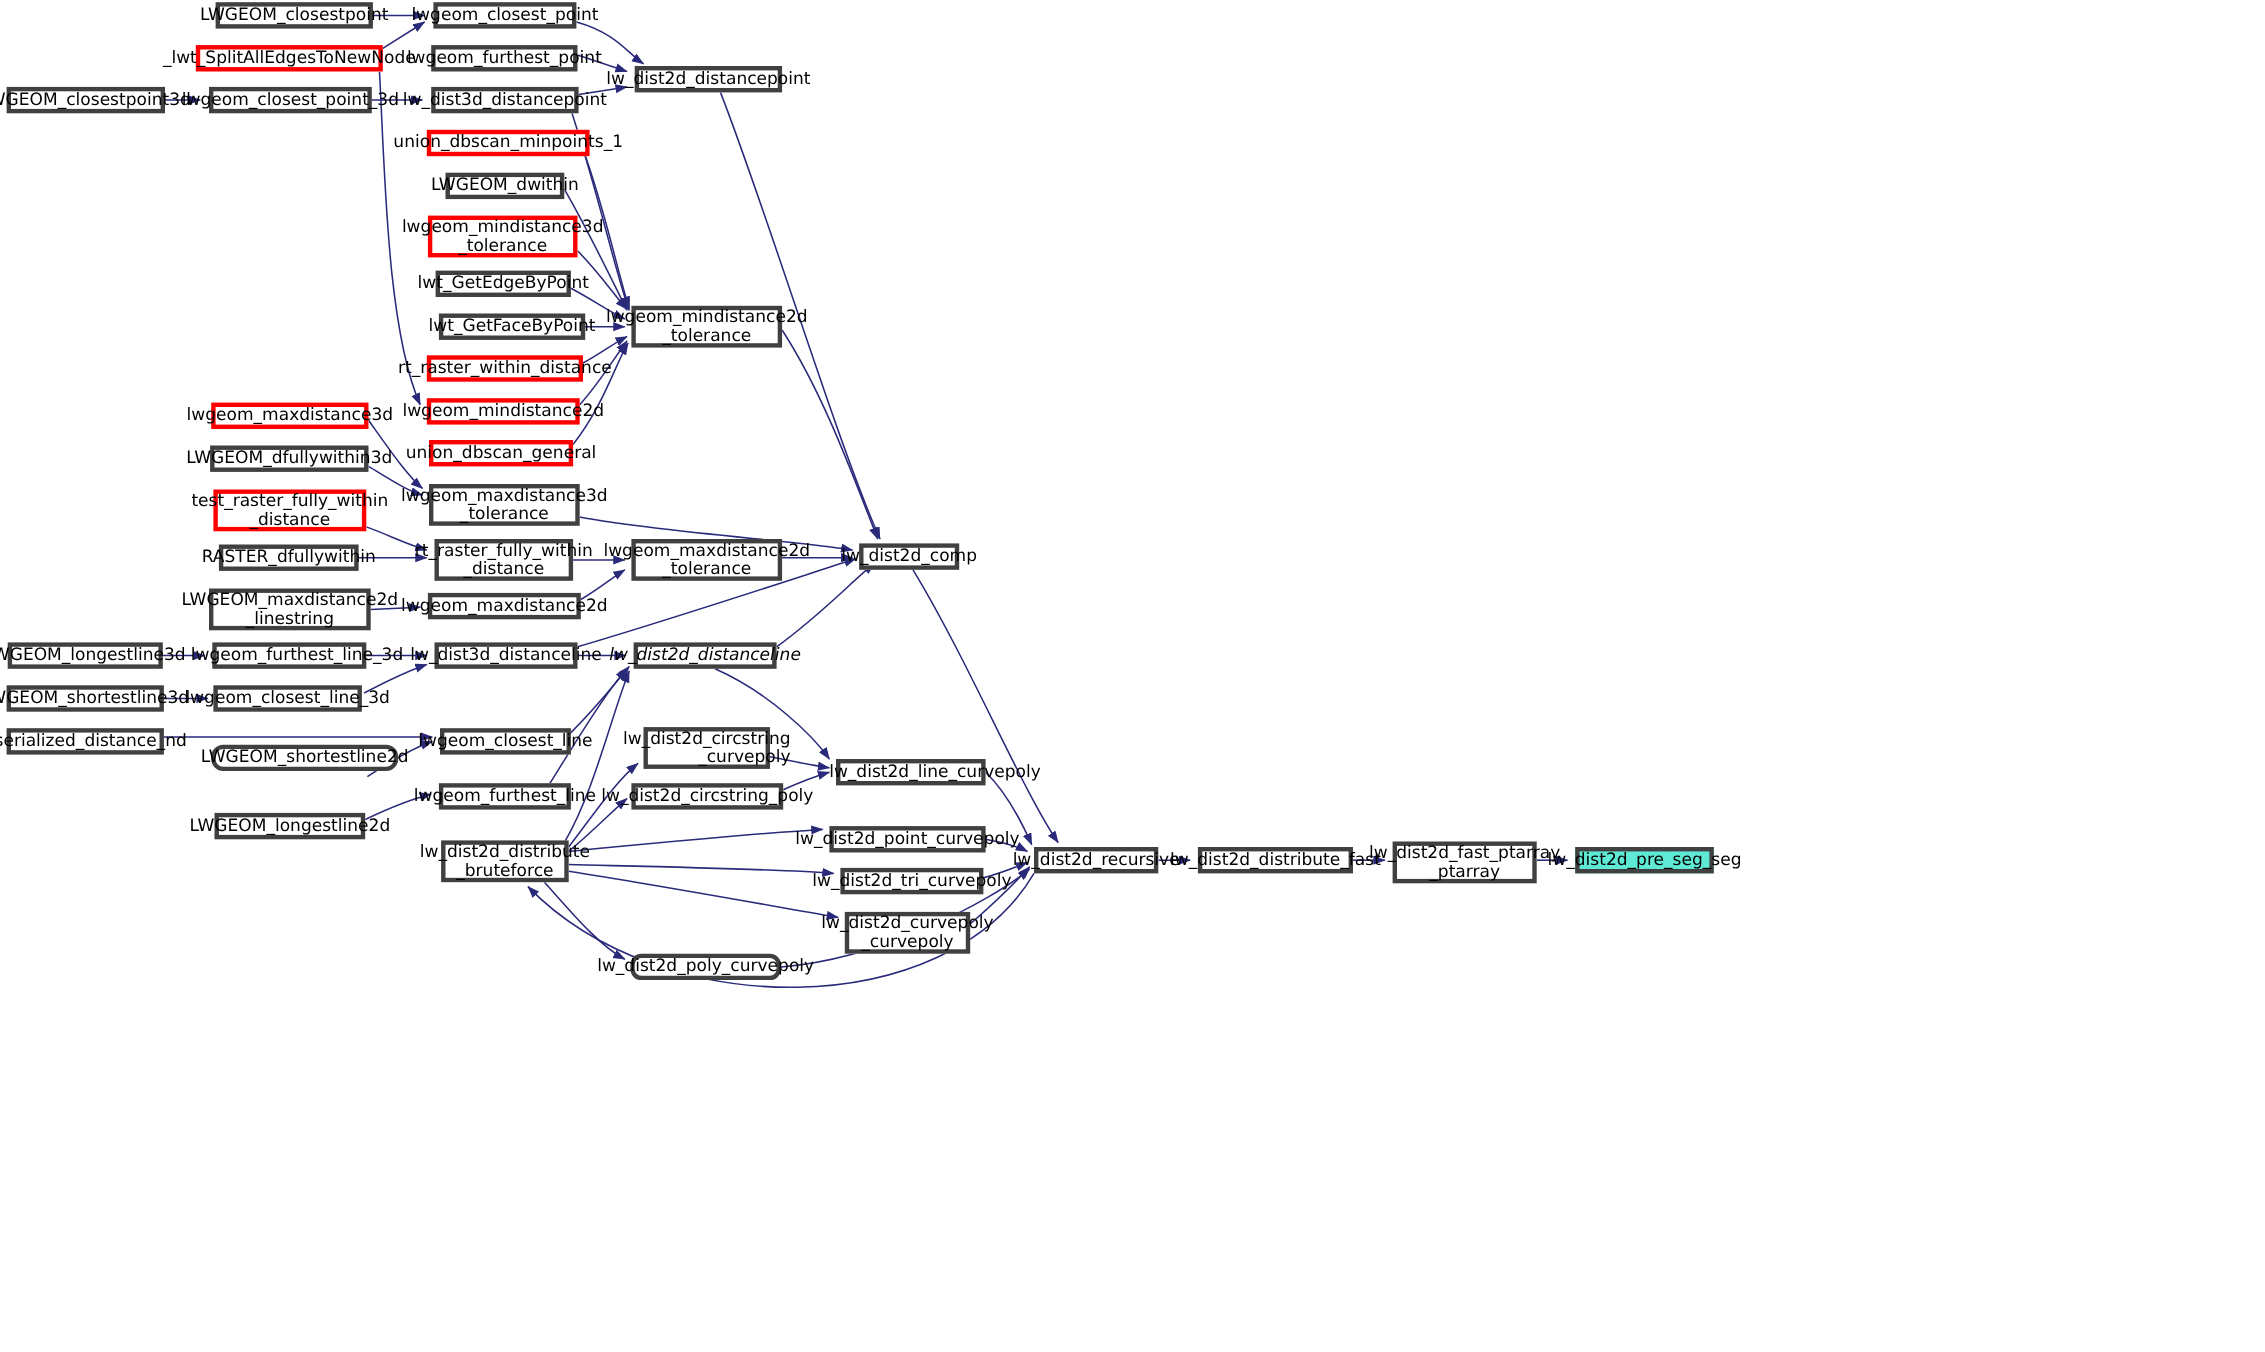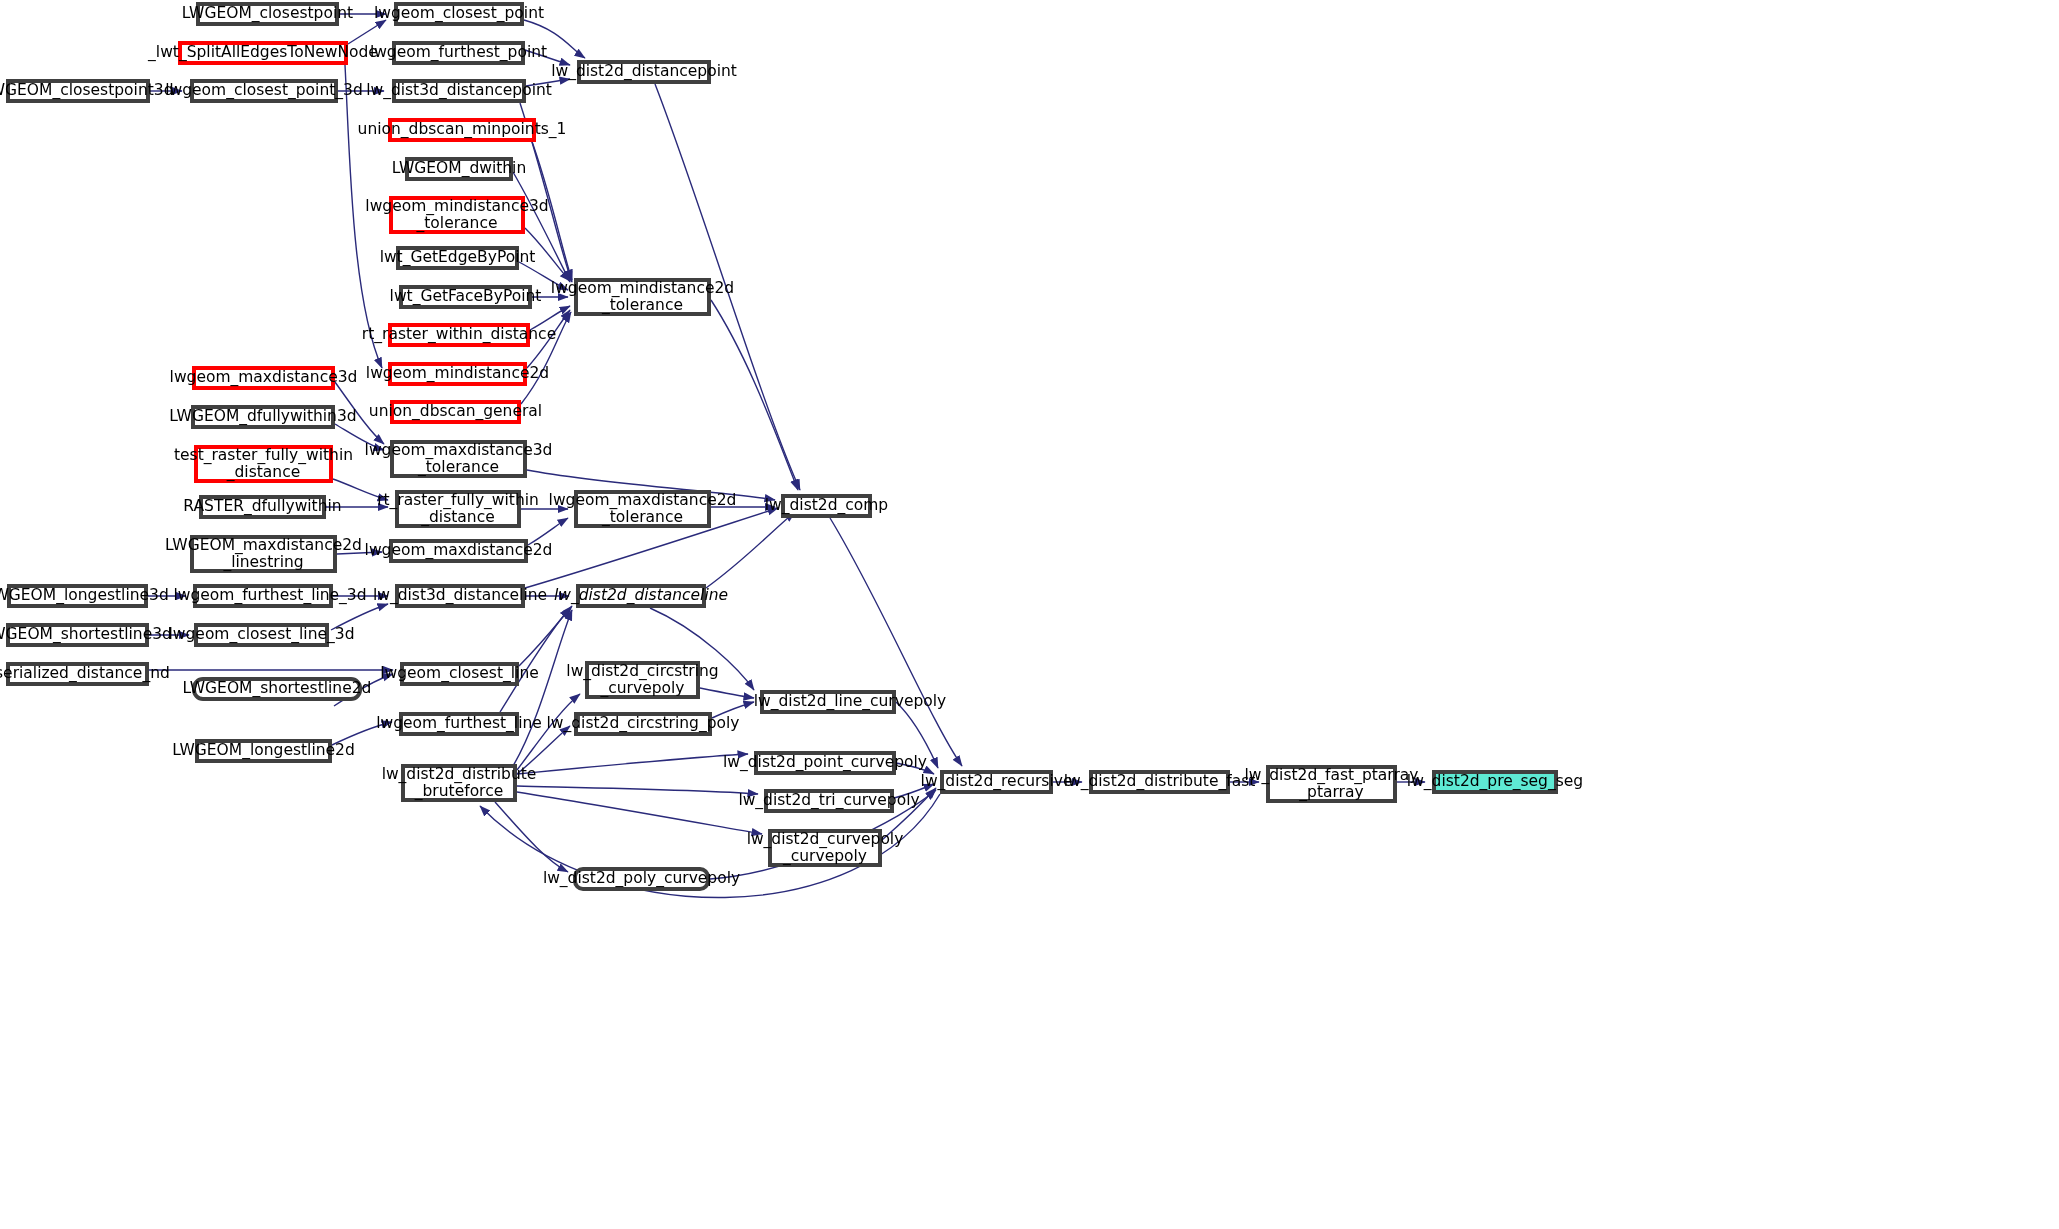--- a/index.html
+++ b/index.html
@@ -156,21 +156,21 @@
 _linestring</div>
       <div class="node" style="left: 389px; top: 539px; width: 139px; height: 24px;">lwgeom_maxdistance2d</div>
       <div class="node" style="left: 7px; top: 584px; width: 141px; height: 24px;">LWGEOM_longestline3d</div>
       <div class="node" style="left: 193px; top: 584px; width: 140px; height: 24px; padding-left: 17px;">lwgeom_furthest_line_3d</div>
       <div class="node" style="left: 395px; top: 584px; width: 130px; height: 24px;">lw_dist3d_distanceline</div>
       <div class="node" style="left: 576px; top: 584px; width: 130px; height: 24px; font-style: italic;">lw_dist2d_distanceline</div>
       <div class="node" style="left: 6px; top: 623px; width: 143px; height: 24px;">LWGEOM_shortestline3d</div>
       <div class="node" style="left: 194px; top: 623px; width: 135px; height: 24px;">lwgeom_closest_line_3d</div>
       <div class="node" style="left: 6px; top: 662px; width: 143px; height: 24px;">gserialized_distance_nd</div>
       <div class="node" style="left: 400px; top: 662px; width: 119px; height: 24px;">lwgeom_closest_line</div>
-      <div class="node" style="left: 585px; top: 661px; width: 115px; height: 38px;">lw_dist2d_circstring
+      <div class="node" style="left: 585px; top: 661px; width: 115px; height: 38px; text-align: right;">lw_dist2d_circstring
 _curvepoly</div>
       <div class="node" style="left: 760px; top: 690px; width: 136px; height: 24px; padding-left: 47px;">lw_dist2d_line_curvepoly</div>
       <div class="node" style="left: 192px; top: 677px; width: 170px; height: 24px; border-radius: 11px;">LWGEOM_shortestline2d</div>
       <div class="node" style="left: 574px; top: 712px; width: 138px; height: 24px;">lw_dist2d_circstring_poly</div>
       <div class="node" style="left: 399px; top: 712px; width: 120px; height: 24px;">lwgeom_furthest_line</div>
       <div class="node" style="left: 195px; top: 739px; width: 137px; height: 24px;">LWGEOM_longestline2d</div>
       <div class="node" style="left: 754px; top: 751px; width: 142px; height: 24px;">lw_dist2d_point_curvepoly</div>
       <div class="node" style="left: 401px; top: 764px; width: 116px; height: 38px;">lw_dist2d_distribute
 _bruteforce</div>
       <div class="node" style="left: 940px; top: 770px; width: 113px; height: 24px;">lw_dist2d_recursive</div>

